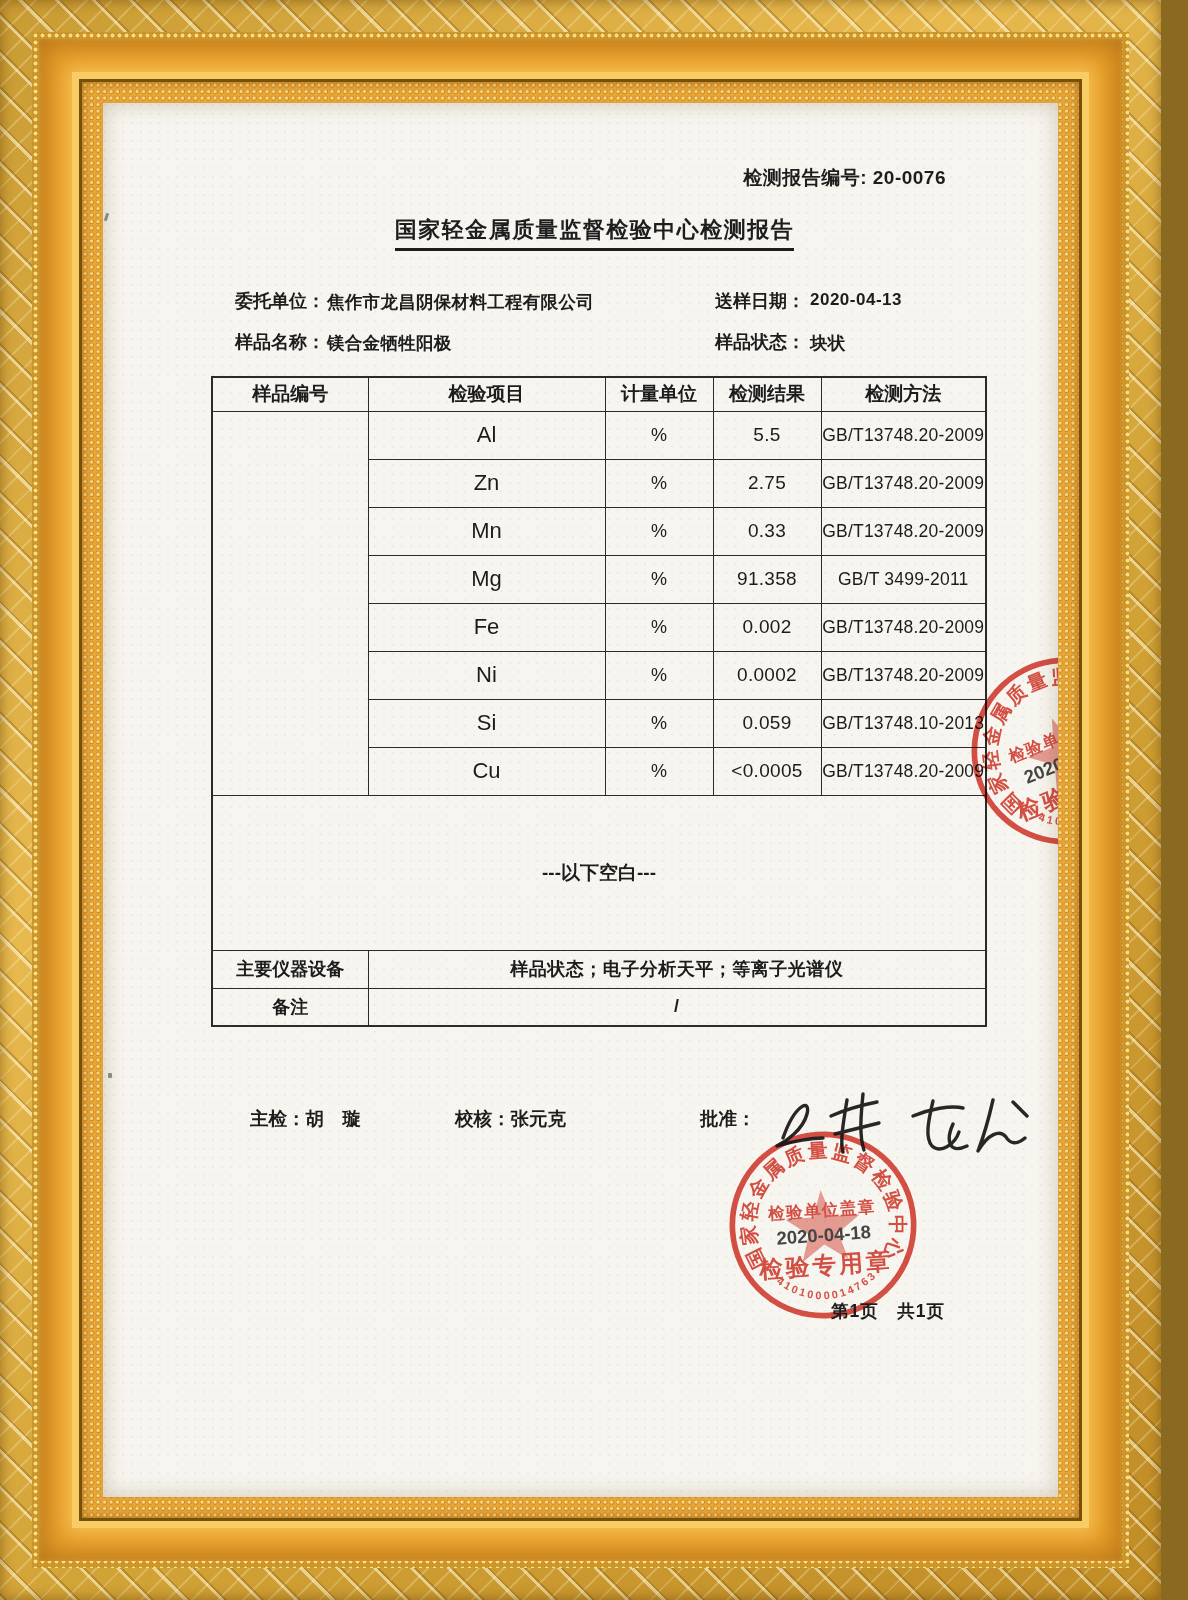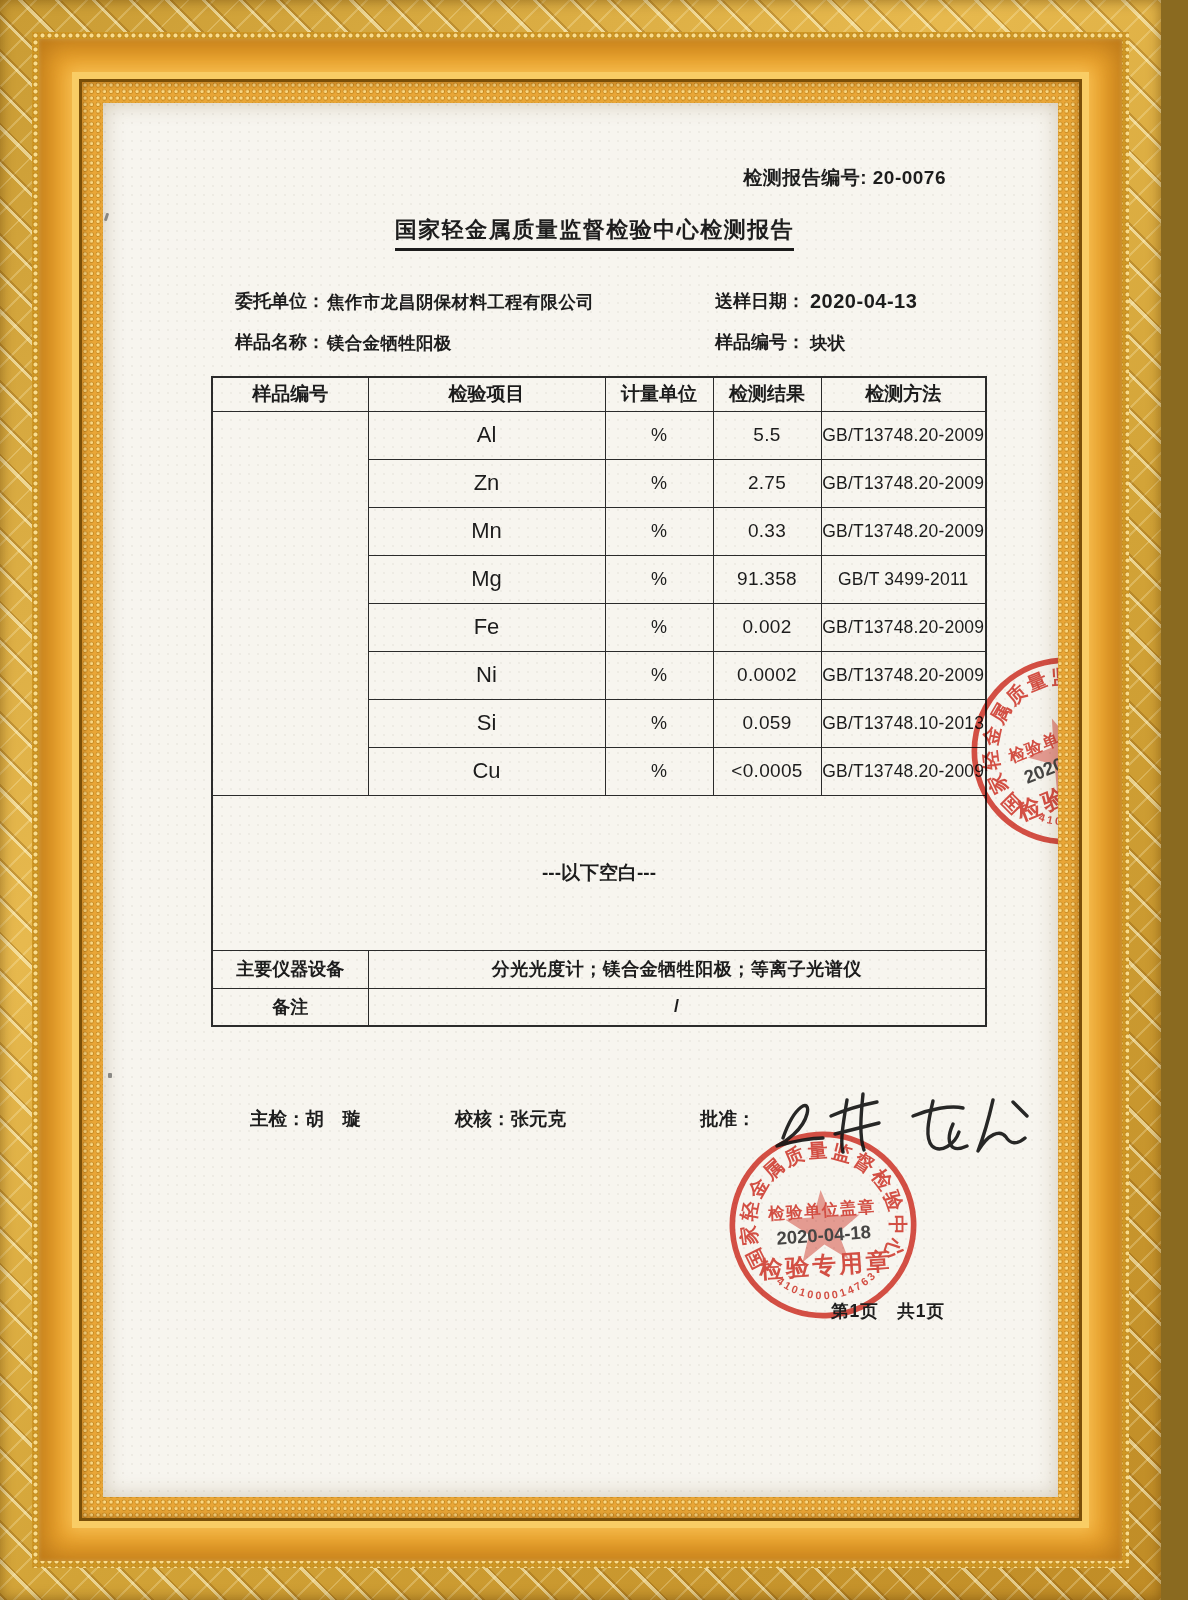--- a/index.html
+++ b/index.html
@@ -108,24 +108,24 @@
         <span class="num">20-0076</span>
       </div>
 
       <div class="abs title-wrap">
         <span class="title">国家轻金属质量监督检验中心检测报告</span>
       </div>
 
       <div class="abs meta-label" style="left:132px; top:186px;">委托单位：</div>
       <div class="abs meta-value" style="left:224px; top:187px;">焦作市龙昌阴保材料工程有限公司</div>
       <div class="abs meta-label" style="left:612px; top:186px;text-align:center;">送样日期：</div>
-      <div class="abs meta-value num" style="left:707px; top:187px; font-size:20px;">2020-04-13</div>
+      <div class="abs meta-value num" style="left:707px; top:187px; font-size:17px;">2020-04-13</div>
       <div class="abs meta-label" style="left:132px; top:227px;">样品名称：</div>
       <div class="abs meta-value" style="left:224px; top:228px;">镁合金牺牲阳极</div>
-      <div class="abs meta-label" style="left:612px; top:227px;">样品编号：</div>
+      <div class="abs meta-label" style="left:612px; top:227px;">样品状态：</div>
       <div class="abs meta-value" style="left:707px; top:228px;">块状</div>
 
       <table class="results abs">
         <colgroup>
                   <col class="c1">
                   <col class="c2">
                   <col class="c3">
                   <col class="c4">
                   <col class="c5">
                 </colgroup>
@@ -184,21 +184,21 @@
           <td class="item">Cu</td>
           <td class="unit">%</td>
           <td class="result">&lt;0.0005</td>
           <td class="method">GB/T13748.20-2009</td>
         </tr>
         <tr>
           <td class="blank-cell" colspan="5">---以下空白---</td>
         </tr>
         <tr class="bottomrow">
           <td class="rowlabel">主要仪器设备</td>
-          <td class="rowvalue" colspan="4">分光光度计；镁合金牺牲阳极；等离子光谱仪</td>
+          <td class="rowvalue" colspan="4">样品状态；电子分析天平；等离子光谱仪</td>
         </tr>
         <tr class="bottomrow">
           <td class="rowlabel">备注</td>
           <td class="rowvalue" colspan="4">/</td>
         </tr>
       </tbody>
               </table>
 
 
       <div class="abs sig-label" style="left:147px; top:1003px;"><span>主检：</span><span class="sig-name">胡　璇</span></div>

